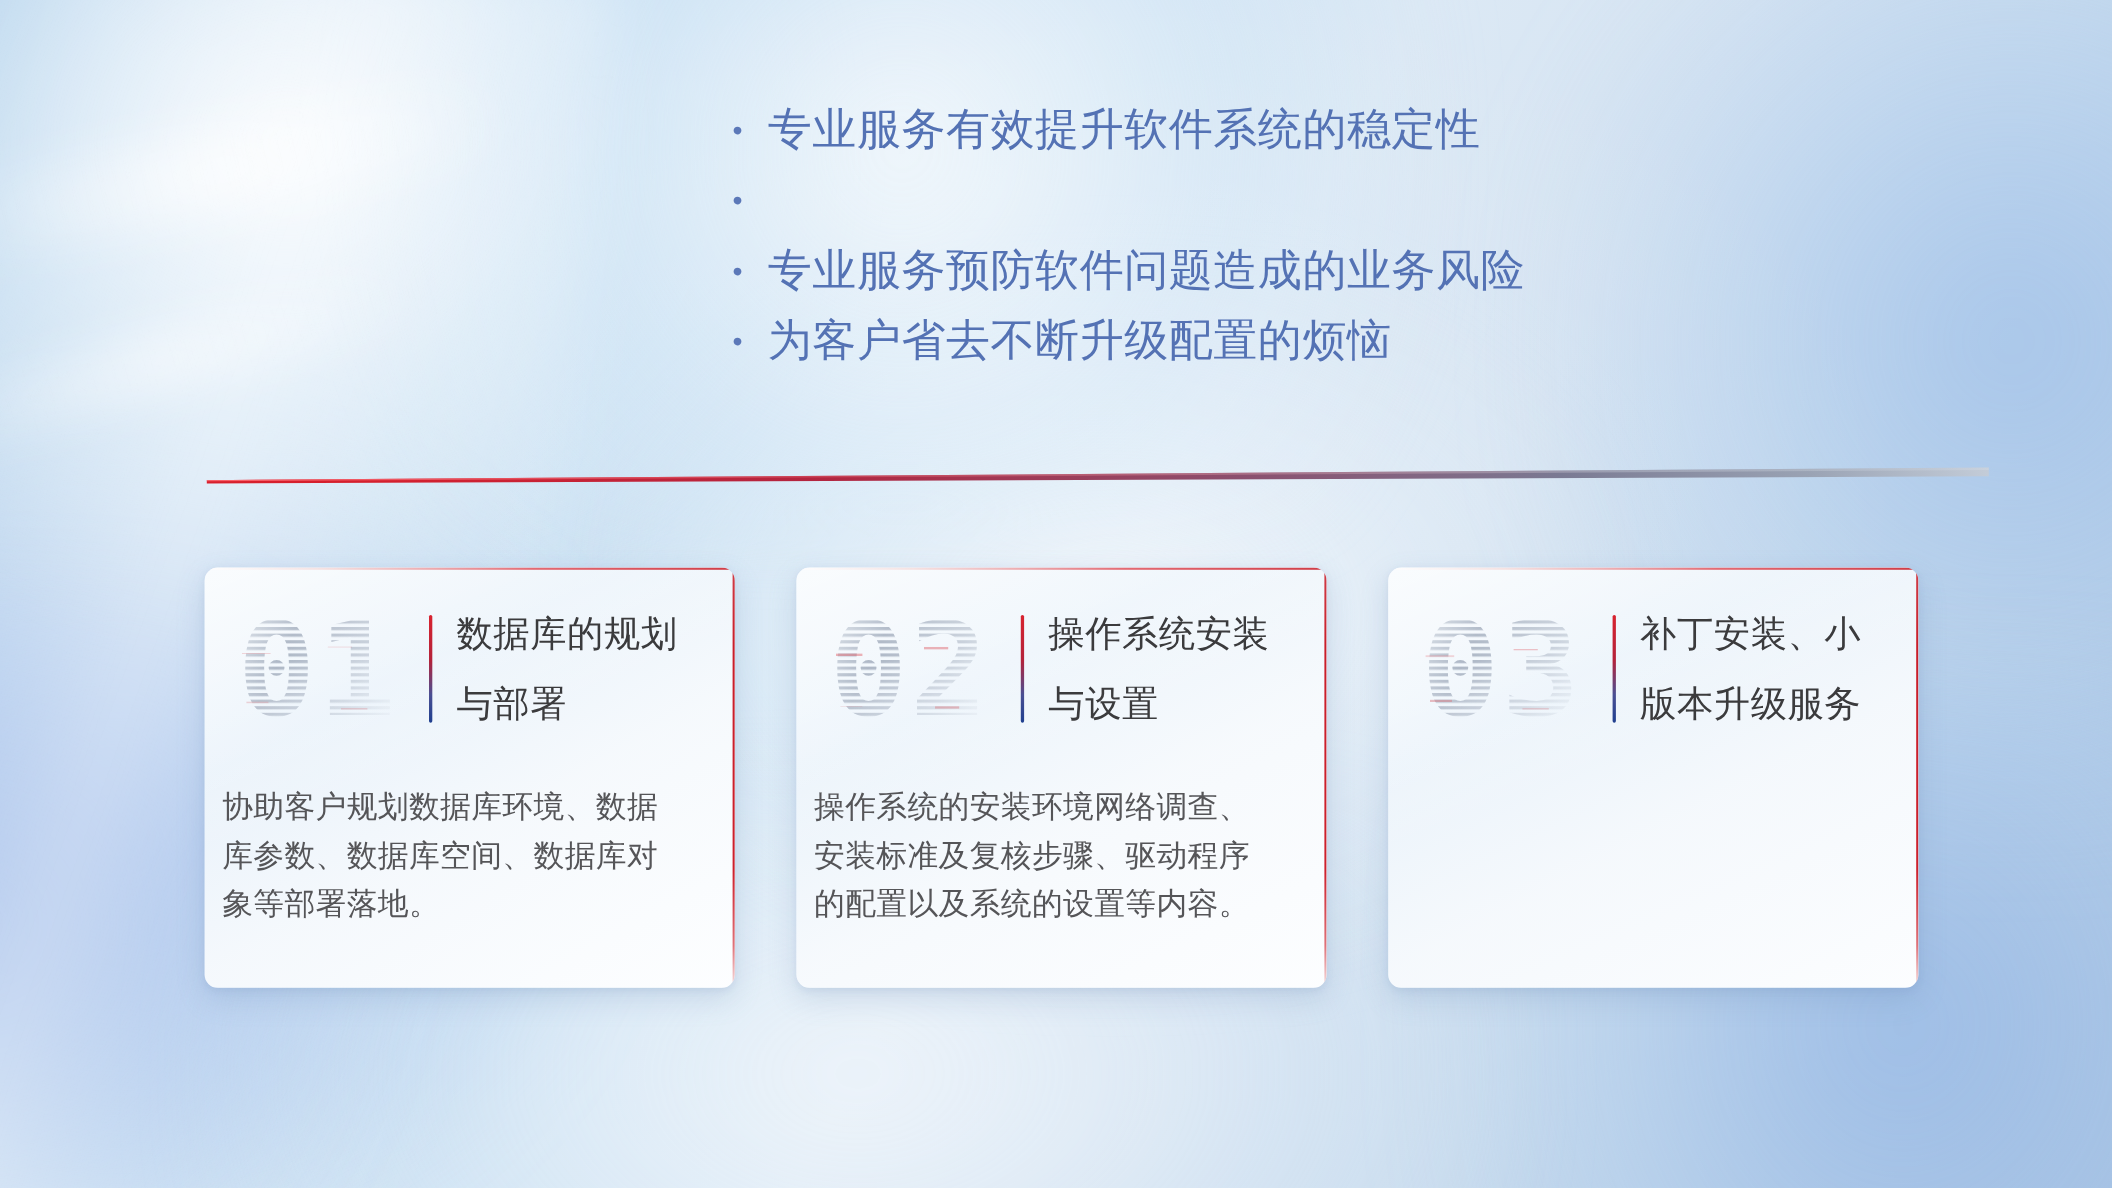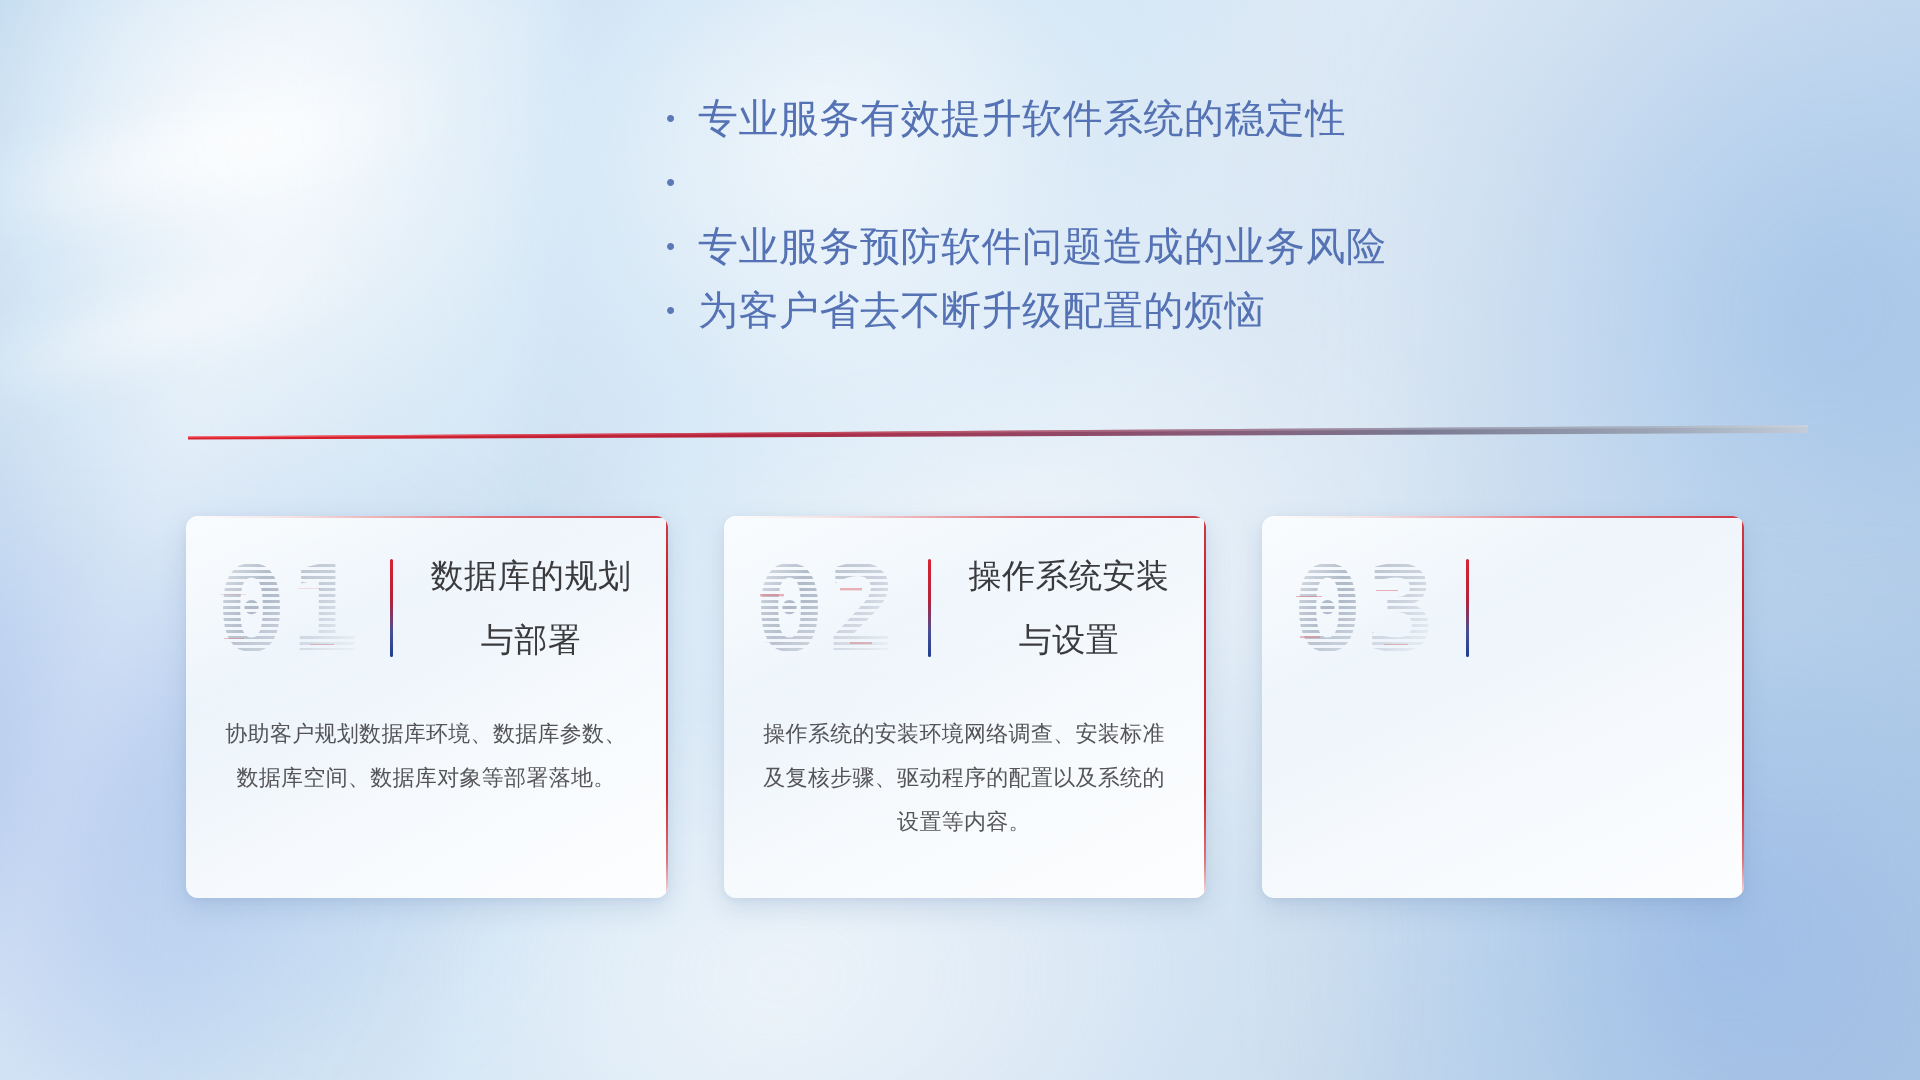--- a/index.html
+++ b/index.html
@@ -107,21 +107,21 @@
   
   .divider{
     position:absolute; left:188px; top:425px; width:1620px; height:16px;
   }
   .divider svg{ display:block; width:100%; height:100%; overflow:visible; }
 
   
   .cards{
     position:absolute; left:186px; top:516px;
     width:1560px; height:400px;
-    display:flex; gap:56px;text-align:center;
+    display:flex; gap:56px;
   }
   .card{
     position:relative; width:482px; height:382px;
     border-radius:12px;
     background:linear-gradient(152deg,
         rgba(244,249,253,.97) 0%,
         rgba(236,244,251,.95) 30%,
         rgba(247,250,253,.96) 58%,
         rgba(253,254,255,.99) 100%);
     box-shadow:0 10px 26px rgba(94,128,174,.20), 0 2px 6px rgba(94,128,174,.10);
@@ -162,22 +162,22 @@
     margin:0 22px 0 6px;
     background:linear-gradient(180deg,#d8232f 0%, #b4223a 42%, #4a4f93 74%, #1f3f8f 100%);
     border-radius:2px;
   }
   .card-title{
     font-size:33px; line-height:64px;
     color:#3b3b3d; letter-spacing:.5px;
     width:232px;
   }
   .card-body{
-    position:absolute; left:30px; top:196px; width:420px;
-    font-size:22px; line-height:44px;
+    position:absolute; left:16px; top:196px; width:420px;
+    font-size:28px; line-height:44px;
     color:#555558; letter-spacing:.3px;
   }
 </style>
 </head>
 <body>
 
 <div id="bg">
   <div class="bgl bg-base"></div>
   <div class="bgl bg-right-blue"></div>
   <div class="bgl bg-right-low"></div>
@@ -366,17 +366,18 @@
             </g>
             <g mask="url(#scanmask3)" opacity="0.5">
               <rect x="6" y="50" width="26" height="2.4" fill="#e06a72"></rect>
               <rect x="86" y="44" width="22" height="2.4" fill="#e06a72"></rect>
               <rect x="10" y="90" width="20" height="2.2" fill="#d98088"></rect>
               <rect x="94" y="98" width="24" height="2.2" fill="#d98088"></rect>
             </g>
           </svg>
         </div>
         <div class="card-sep"></div>
+        <div class="card-title">补丁安装、小版本升级服务</div>
       </div>
     </div>
 
   </div>
 </div>
 
 </body></html>

